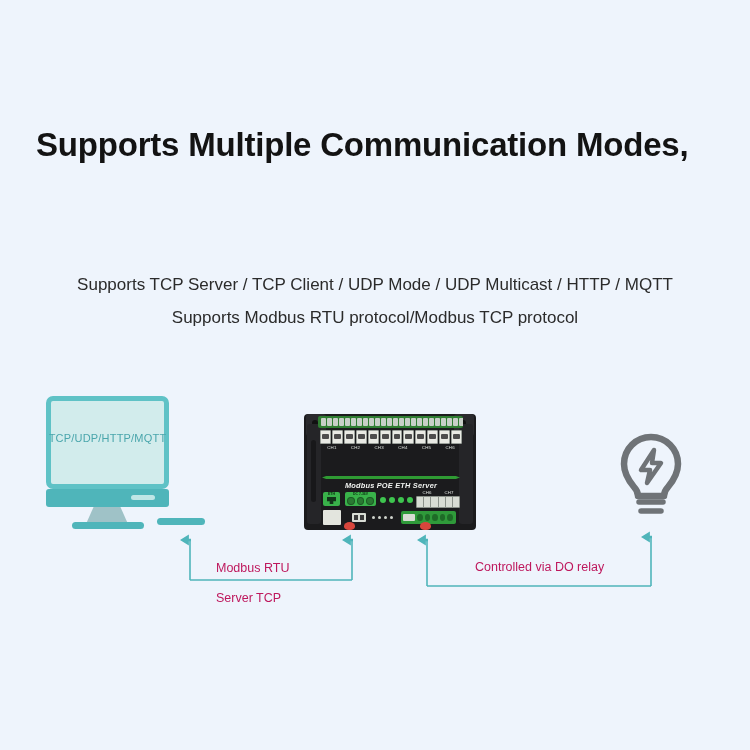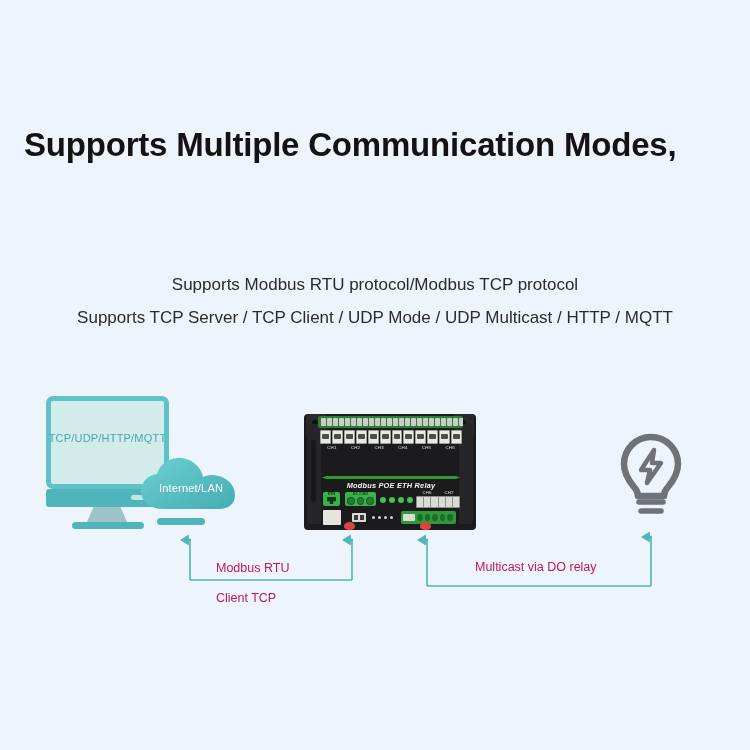--- a/index.html
+++ b/index.html
@@ -19,21 +19,21 @@
     height: 750px;
     background: #eef4fc;
   }
 
   
   .title-block {
     position: absolute;
     left: 0;
     top: 112px;
     width: 750px;
-    padding: 0 24px;
+    padding: 0 36px;
     box-sizing: border-box;
   }
   .title-line {
     font-size: 33px;
     font-weight: bold;
     color: #131313;
     line-height: 65px;
     letter-spacing: -0.2px;
     white-space: nowrap;
   }
@@ -529,22 +529,22 @@
 </head>
 <body>
 
 <div id="page">
 
   <div class="title-block">
     <div class="title-line">Supports Multiple Communication Modes,</div>
   </div>
 
   <div class="subtitle-block">
+    <div class="sub-line">Supports TCP Server / TCP Client / UDP Mode / UDP Multicast / HTTP / MQTT</div>
     <div class="sub-line">Supports Modbus RTU protocol/Modbus TCP protocol</div>
-    <div class="sub-line">Supports TCP Server / TCP Client / UDP Mode / UDP Multicast / HTTP / MQTT</div>
   </div>
 
   <div id="stage">
 
     <svg width="750" height="750" style="position:absolute;left:0;top:0;">
       <defs>
         <marker id="arrUp" viewBox="0 0 10 10" refX="5" refY="9" markerWidth="7" markerHeight="7" orient="auto-start-reverse">
           <path d="M5,0 L10,8 L6.2,8 L6.2,12 L3.8,12 L3.8,8 L0,8 Z" fill="#4fb5ba"></path>
         </marker>
       </defs>
@@ -561,32 +561,20 @@
     <div class="monitor">
       <div class="mon-screen"></div>
       <div class="mon-label">TCP/UDP/HTTP/MQTT</div>
       <div class="mon-bar">
         <div class="mon-bar-slot"></div>
       </div>
       <div class="mon-neck"></div>
       <div class="mon-foot"></div>
     </div>
 
-    <div class="cloud">
-      <svg width="104" height="56" viewBox="0 0 104 56">
-        <defs>
-          <linearGradient id="cg" x1="0" y1="0" x2="1" y2="1">
-            <stop offset="0%" stop-color="#6ecfcf"></stop>
-            <stop offset="100%" stop-color="#44adb5"></stop>
-          </linearGradient>
-        </defs>
-        <path d="M24,52 C10,52 2,44 2,34 C2,25 9,18 18,17 C21,7 30,1 40,1 C52,1 62,9 64,20 C66,19 69,18 72,18 C86,18 96,27 96,38 C96,47 89,52 80,52 Z" fill="url(#cg)"></path>
-      </svg>
-      <div class="cloud-label">Internet/LAN</div>
-    </div>
     <div class="cloud-base"></div>
 
     <div class="device">
       <div class="dev-body"></div>
       <div class="dev-ear l">
           <span class="dev-ear-hole"></span>
         </div>
       <div class="dev-ear r">
           <span class="dev-ear-hole"></span>
         </div>
@@ -638,21 +626,21 @@
       <div class="ch-row" id="chrow">
           <span>CH1</span>
           <span>CH2</span>
           <span>CH3</span>
           <span>CH4</span>
           <span>CH5</span>
           <span>CH6</span>
         </div>
 
       <div class="brand-bar"></div>
-      <div class="model">Modbus POE ETH Relay</div>
+      <div class="model">Modbus POE ETH Server</div>
 
       <div class="eth-jack">
         <div class="lbl">ETH</div>
         <div class="sym"></div>
       </div>
 
       <div class="pwr-block">
         <div class="lbl">DC 7-36V</div>
         <div class="screws">
             <i></i>
@@ -709,17 +697,17 @@
     <div class="bulb">
       <svg width="70" height="86" viewBox="0 0 70 86">
         <path d="M35,4 C20,4 8,16 8,31 C8,41 13,48 18,54 C21,57 22,60 22,63 L48,63 C48,60 49,57 52,54 C57,48 62,41 62,31 C62,16 50,4 35,4 Z" fill="none" stroke="#6f7377" stroke-width="6.5" stroke-linejoin="round"></path>
         <line x1="23" y1="69" x2="47" y2="69" stroke="#6f7377" stroke-width="5.5" stroke-linecap="round"></line>
         <line x1="25" y1="78" x2="45" y2="78" stroke="#6f7377" stroke-width="5.5" stroke-linecap="round"></line>
         <path d="M38,17 L25,37 L34,37 L31,50 L45,30 L36,30 Z" fill="none" stroke="#6f7377" stroke-width="4.5" stroke-linejoin="round" stroke-linecap="round"></path>
       </svg>
     </div>
 
     <div class="conn-label" id="label-modbus-rtu">Modbus RTU</div>
-    <div class="conn-label" id="label-modbus-tcp">Client TCP</div>
-    <div class="conn-label" id="label-do-relay">Multicast via DO relay</div>
+    <div class="conn-label" id="label-modbus-tcp">Server TCP</div>
+    <div class="conn-label" id="label-do-relay">Controlled via DO relay</div>
 
   </div>
 </div>
 
 </body></html>

